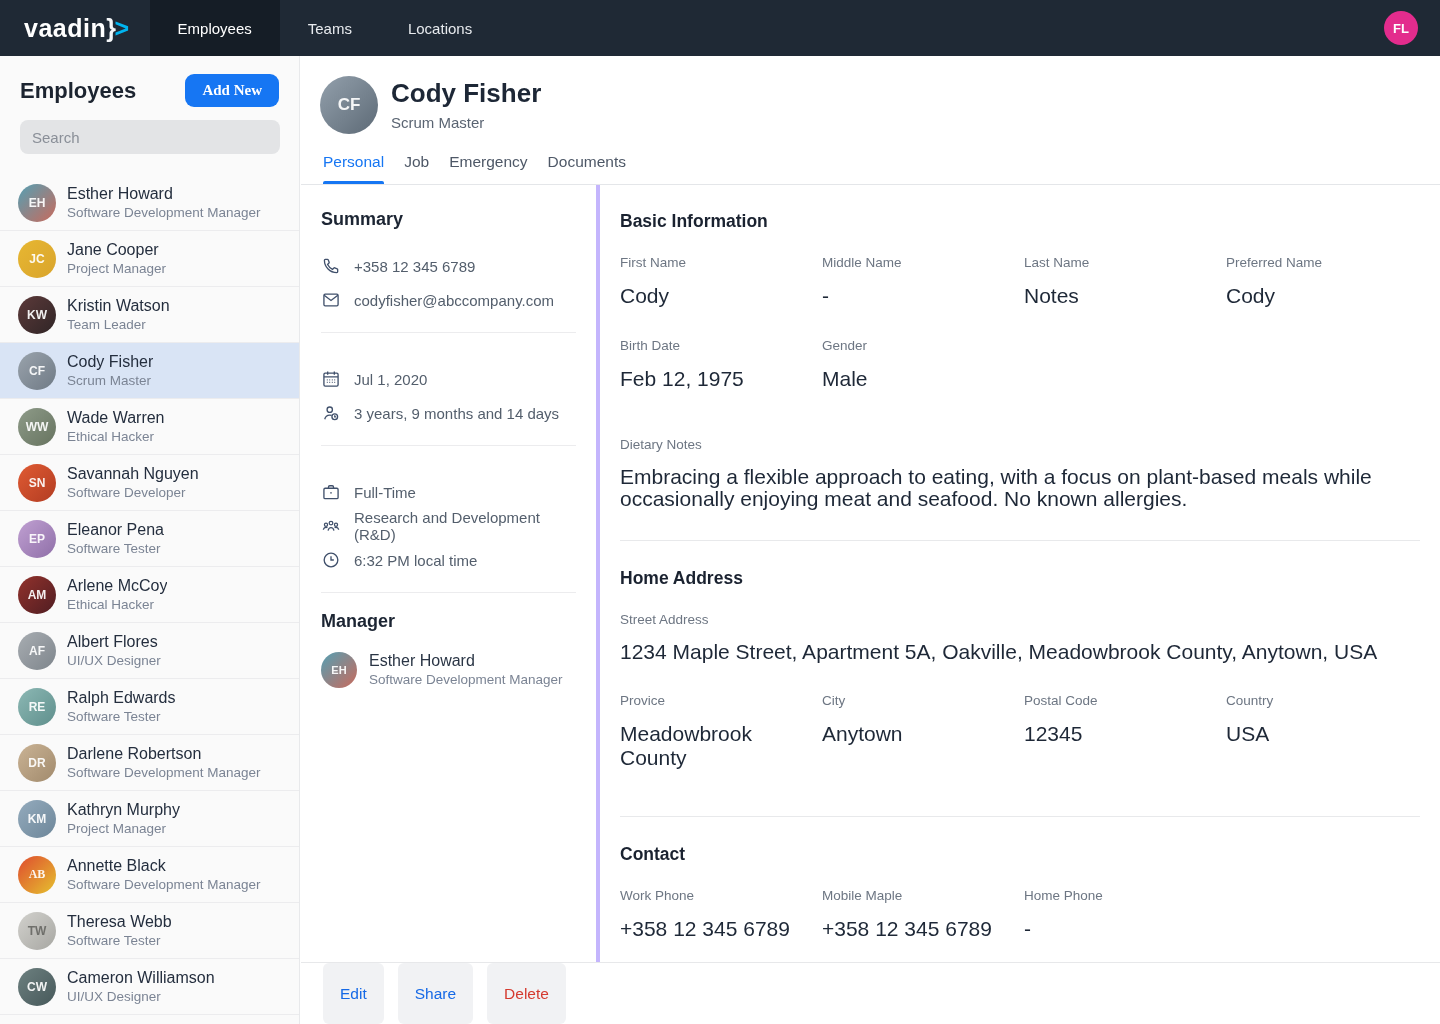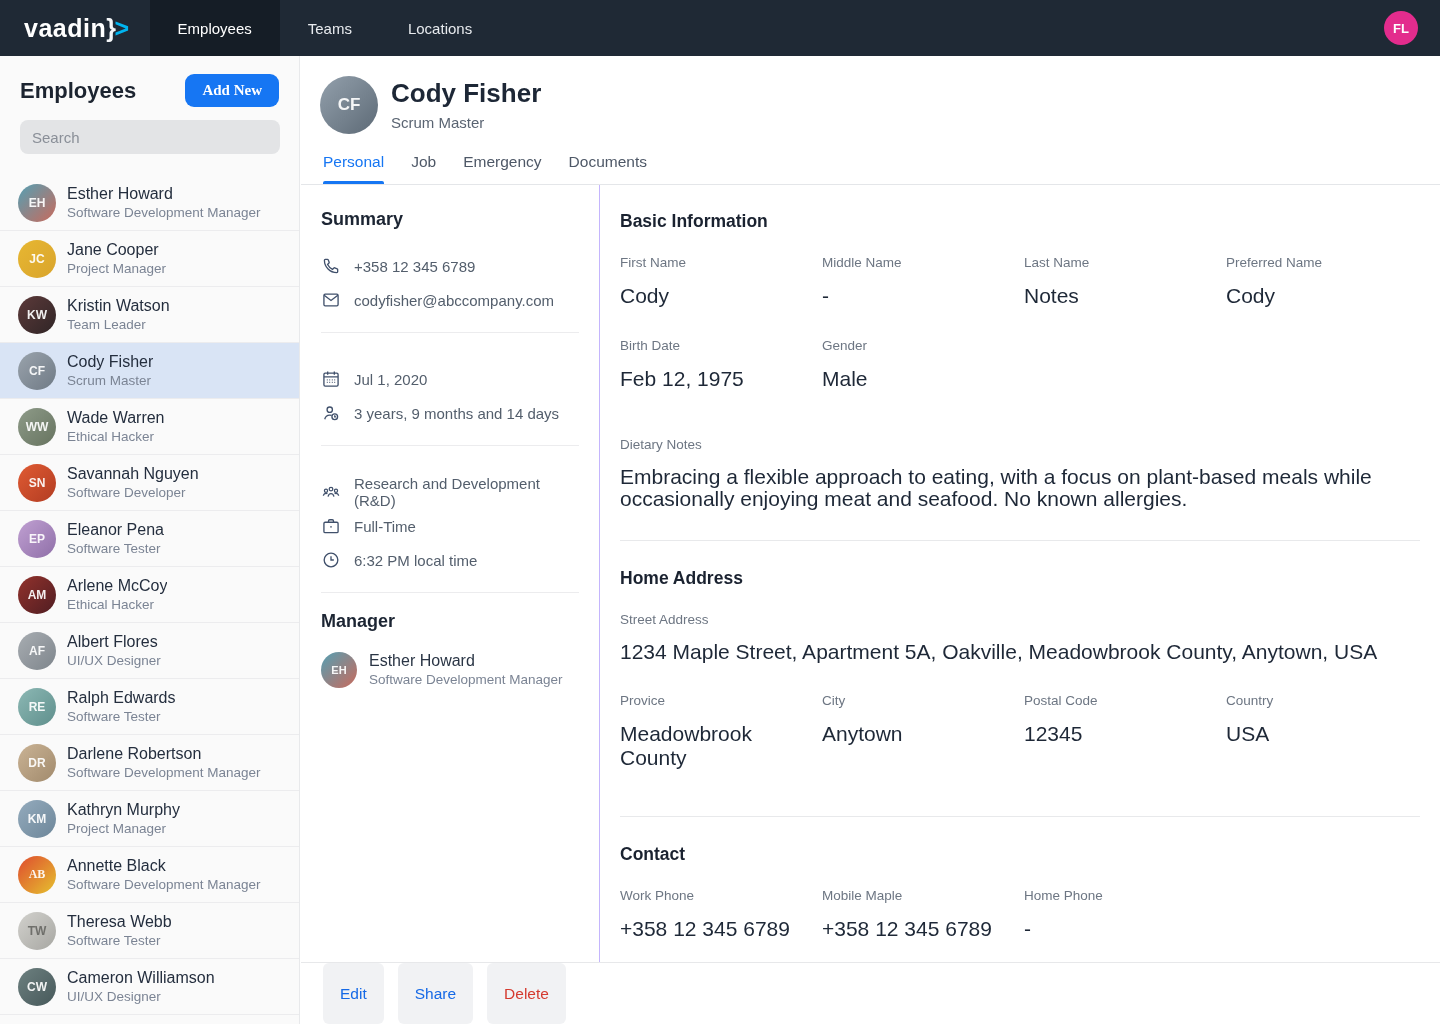--- a/index.html
+++ b/index.html
@@ -64,29 +64,29 @@
   
   .main-header { position:absolute; left:301px; top:56px; width:1139px; height:129px;
     background:#fff; border-bottom:1px solid #e4e6e9; }
   .profile-avatar { position:absolute; left:19px; top:20px; width:58px; height:58px;
     border-radius:50%; background:linear-gradient(135deg,#93a0ac,#5d6a76);
     color:rgba(255,255,255,.92); font-weight:bold; font-size:17px;
     display:flex; align-items:center; justify-content:center; }
   .profile-name { position:absolute; left:90px; top:22px; font-size:26px;
     font-weight:bold; color:#1d2736; }
   .profile-title { position:absolute; left:90px; top:58px; font-size:15px; color:#5a6472; }
-  .tabs { position:absolute; left:22px; bottom:0; display:flex; gap:27px; }
+  .tabs { position:absolute; left:22px; bottom:0; display:flex; gap:20px; }
   .tab { font-size:15.5px; color:#4e5867; padding-bottom:13px; cursor:pointer; position:relative; }
   .tab.active { color:#1676f3; }
   .tab.active::after { content:""; position:absolute; left:0; right:0; bottom:0;
     height:3px; background:#1676f3; border-radius:2px 2px 0 0; }
 
   
   .summary-col { position:absolute; left:301px; top:185px; width:299px; height:777px;
-    background:#fff; border-right:1px solid #c4b5fd; padding:24px 20px 0 20px; }
+    background:#fff; border-right:4px solid #c4b5fd; padding:24px 20px 0 20px; }
   .panel-heading { font-size:18px; font-weight:bold; color:#1c2533; }
   .sum-group { padding:19px 0 5px 0; }
   .sum-item { display:flex; align-items:center; gap:13px; height:34px;
     font-size:15px; color:#535e6c; }
   .sum-item svg { flex:0 0 20px; stroke:#40506b; }
   .sum-divider { border:none; border-top:1px solid #ececee; margin:10px 0; }
   .manager-heading { margin-top:18px; }
   .manager-item { display:flex; align-items:center; gap:12px; margin-top:19px; cursor:pointer; }
   .manager-avatar { width:36px; height:36px; border-radius:50%;
     background:linear-gradient(135deg,#54a0b4,#c96a5c); color:rgba(255,255,255,.92);
@@ -295,34 +295,34 @@
           <path d="M4.5 19.5c.6-3 3-5 6-5 .8 0 1.6.14 2.3.4"></path>
           <circle cx="16.5" cy="16.5" r="3.4"></circle>
           <path d="M16.5 14.8v1.9h1.6"></path>
         </svg>
       <span>3 years, 9 months and 14 days</span>
     </div>
   </div>
   <hr class="sum-divider">
   <div class="sum-group">
     <div class="sum-item">
+      <svg width="20" height="20" viewBox="0 0 24 24" fill="none" stroke-width="1.6" stroke="currentColor">
+          <rect x="3.5" y="7.5" width="17" height="12.5" rx="1.5"></rect>
+          <path d="M9 7.5V6c0-.83.67-1.5 1.5-1.5h3c.83 0 1.5.67 1.5 1.5v1.5M11 13h2"></path>
+        </svg>
+      <span>Full-Time</span>
+    </div>
+    <div class="sum-item">
       <svg width="20" height="20" viewBox="0 0 24 24" fill="none" stroke-width="1.5" stroke="currentColor">
           <circle cx="12" cy="8.5" r="2.2"></circle>
           <circle cx="6" cy="10.5" r="1.9"></circle>
           <circle cx="18" cy="10.5" r="1.9"></circle>
           <path d="M8.5 17.5c.4-2.3 1.8-3.6 3.5-3.6s3.1 1.3 3.5 3.6M2.8 16.5c.35-1.9 1.6-3 3.2-3 .6 0 1.2.15 1.7.45M21.2 16.5c-.35-1.9-1.6-3-3.2-3-.6 0-1.2.15-1.7.45"></path>
         </svg>
       <span>Research and Development (R&amp;D)</span>
-    </div>
-    <div class="sum-item">
-      <svg width="20" height="20" viewBox="0 0 24 24" fill="none" stroke-width="1.6" stroke="currentColor">
-          <rect x="3.5" y="7.5" width="17" height="12.5" rx="1.5"></rect>
-          <path d="M9 7.5V6c0-.83.67-1.5 1.5-1.5h3c.83 0 1.5.67 1.5 1.5v1.5M11 13h2"></path>
-        </svg>
-      <span>Full-Time</span>
     </div>
     <div class="sum-item">
       <svg width="20" height="20" viewBox="0 0 24 24" fill="none" stroke-width="1.6" stroke="currentColor">
           <circle cx="12" cy="12" r="8.2"></circle>
           <path d="M12 7.5V12h3.4"></path>
         </svg>
       <span>6:32 PM local time</span>
     </div>
   </div>
   <hr class="sum-divider">

